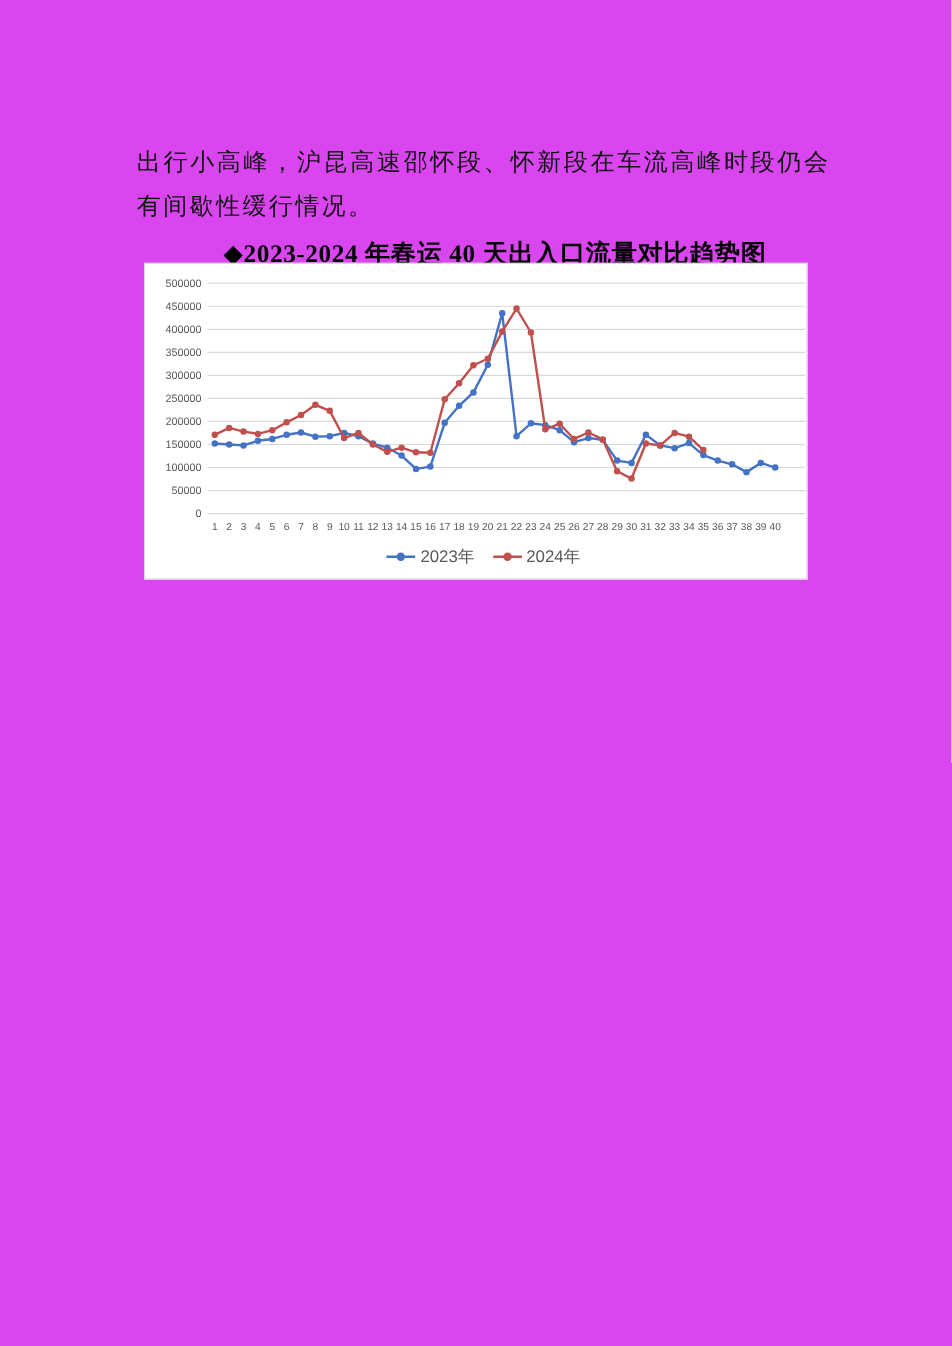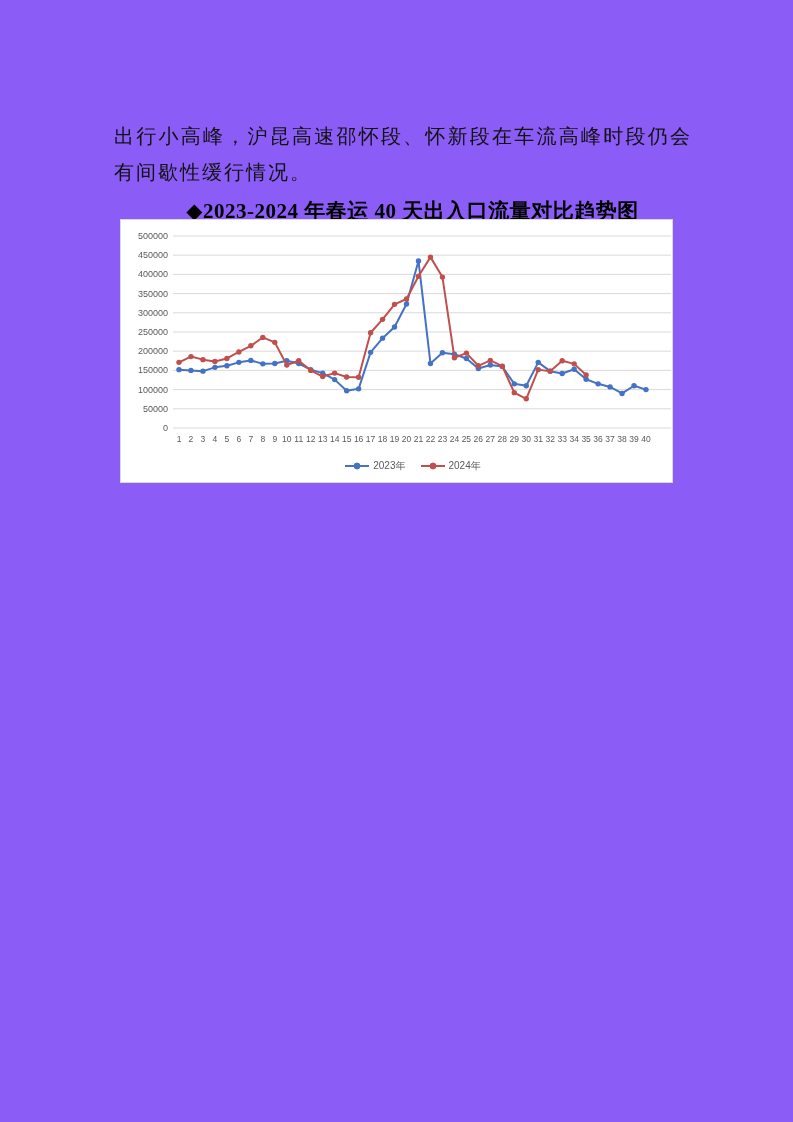--- a/index.html
+++ b/index.html
@@ -4,21 +4,21 @@
 <style>
   html, body {
     margin: 0;
     padding: 0;
     background: #ffffff;
   }
   .page {
     position: relative;
     width: 793px;
     height: 1122px;
-    background: #8b5cf6;
+    background: #d946ef;
     overflow: hidden;
     font-family: "Liberation Serif", "DejaVu Serif", serif;
   }
   .body-paragraph {
     position: absolute;
     left: 114px;
     top: 98px;
     width: 578px;
     font-size: 20px;
     line-height: 36px;
@@ -47,29 +47,29 @@
     background: #ffffff;
     box-sizing: border-box;
   }
   .chart-box svg.plot {
     position: absolute;
     left: 0;
     top: 0;
   }
   .legend {
     position: absolute;
-    left: 16px;
+    left: 6px;
     bottom: 9px;
     width: 100%;
     display: flex;
     justify-content: center;
     align-items: flex-end;
     gap: 14px;
     font-family: "Liberation Sans", "DejaVu Sans", sans-serif;
-    font-size: 10px;
+    font-size: 14px;
     color: #595959;
   }
   .legend-item {
     display: flex;
     align-items: center;
     gap: 3px;
   }
 </style>
 </head>
 <body>

